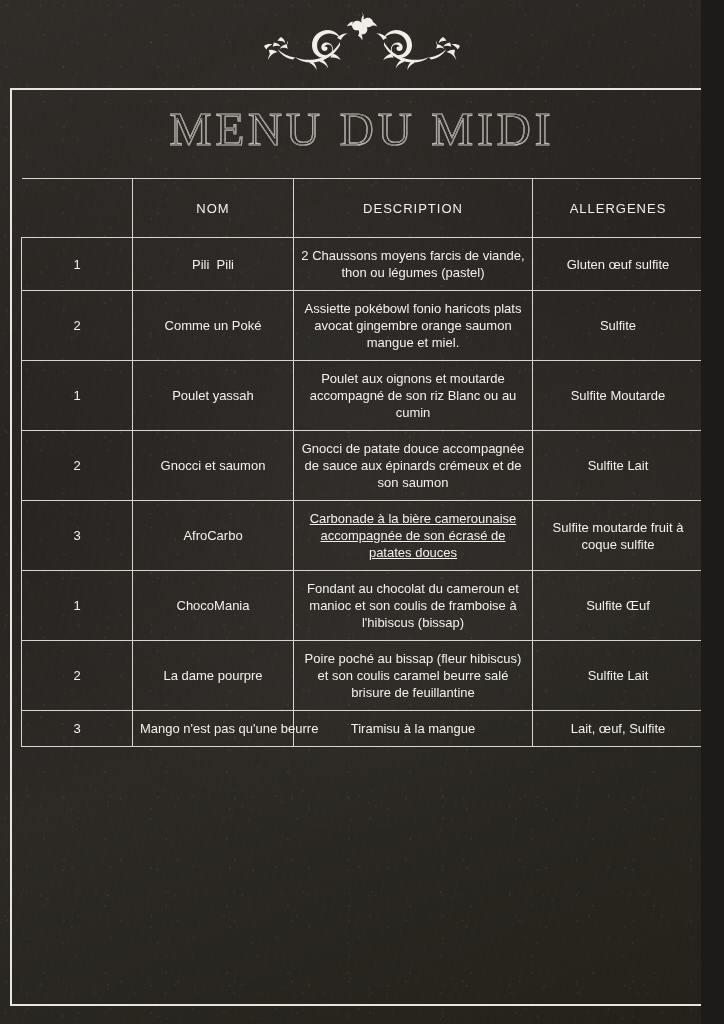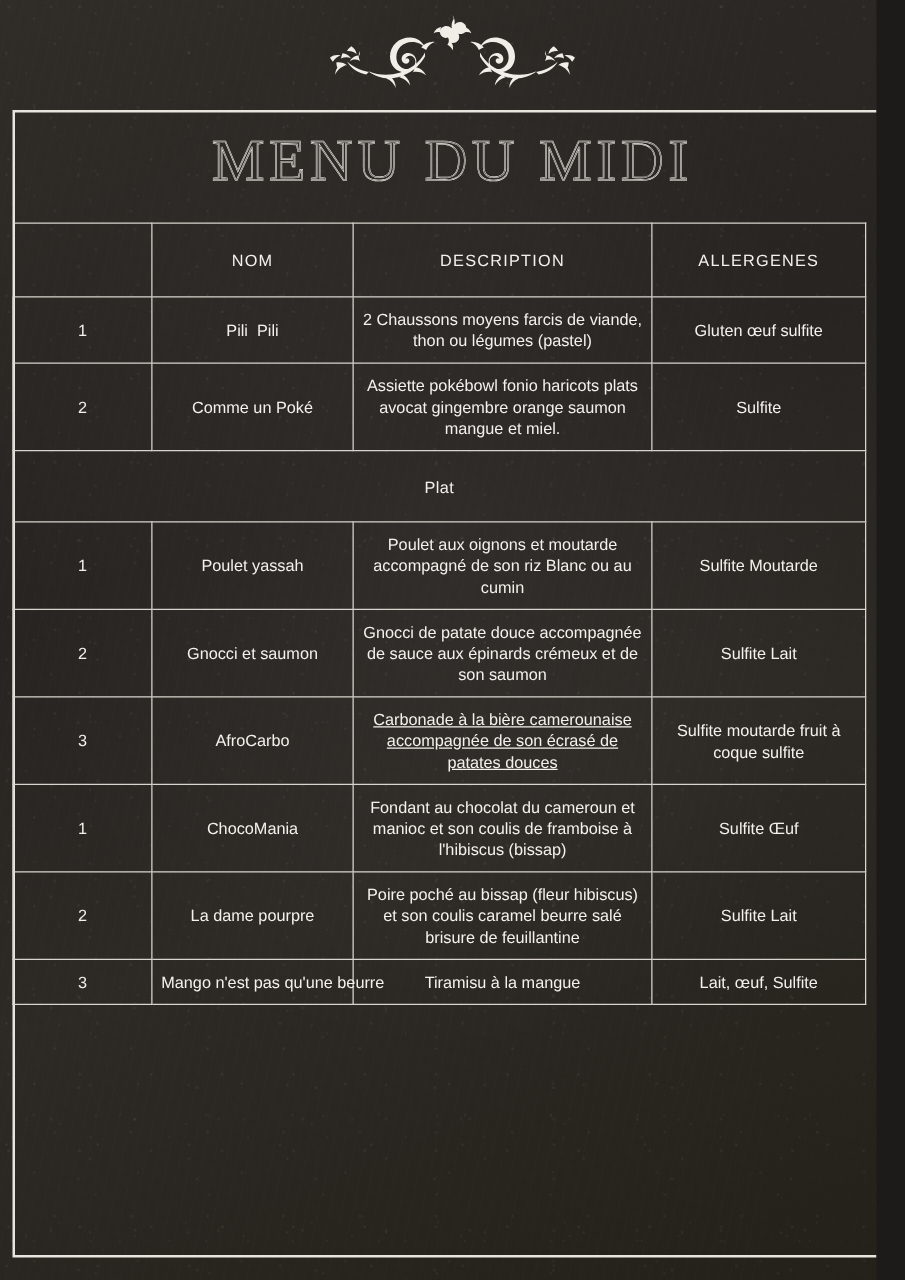--- a/index.html
+++ b/index.html
@@ -101,21 +101,21 @@
     left: 0;
     top: 0;
     color: transparent;
     -webkit-text-stroke: 0.35px #2b2825;
     text-stroke: 0.35px #2b2825;
   }
 
   
   #menu-table {
     position: absolute;
-    left: 10px;
+    left: 21px;
     top: 178px;
     width: 682px;
     border-collapse: collapse;
     table-layout: fixed;
   }
   #menu-table td {
     border: 1px solid #d9d4cd;
     color: #f4f1ec;
     font-size: 13px;
     line-height: 17px;
@@ -225,23 +225,20 @@
           <td class="desc-cell" style="white-space: pre-line;">2 Chaussons moyens farcis de viande, thon ou légumes (pastel)</td>
           <td class="alg-cell">Gluten œuf sulfite</td>
         </tr>
         <tr>
           <td class="num-cell">2</td>
           <td class="pre">Comme un Poké</td>
           <td class="desc-cell" style="white-space: pre-line;">Assiette pokébowl  fonio haricots plats avocat gingembre orange saumon mangue et miel.</td>
           <td class="alg-cell">Sulfite</td>
         </tr>
         <tr>
-          <td class="section-cell" colspan="4">Plat</td>
-        </tr>
-        <tr>
           <td class="num-cell">1</td>
           <td class="pre">Poulet yassah</td>
           <td class="desc-cell" style="white-space: pre-line;">Poulet aux oignons et moutarde accompagné de son riz Blanc ou au cumin</td>
           <td class="alg-cell dim">Sulfite Moutarde</td>
         </tr>
         <tr>
           <td class="num-cell">2</td>
           <td class="pre">Gnocci et saumon</td>
           <td class="desc-cell" style="white-space: pre-line;">Gnocci de patate douce accompagnée
 de sauce aux épinards crémeux et de son saumon</td>

